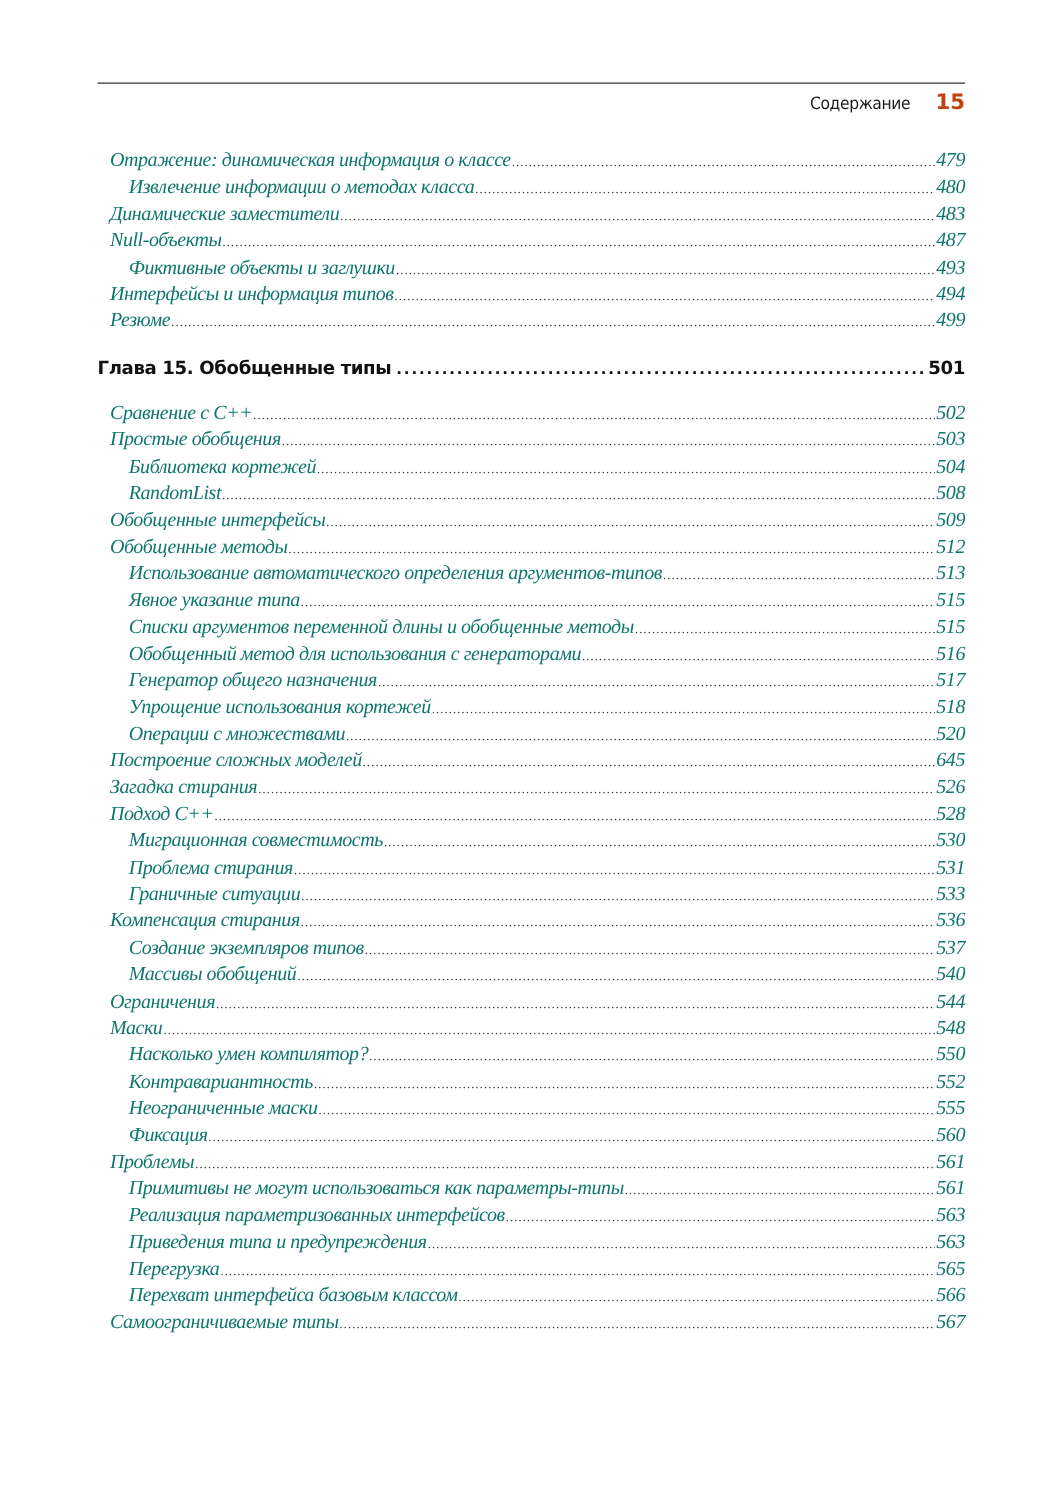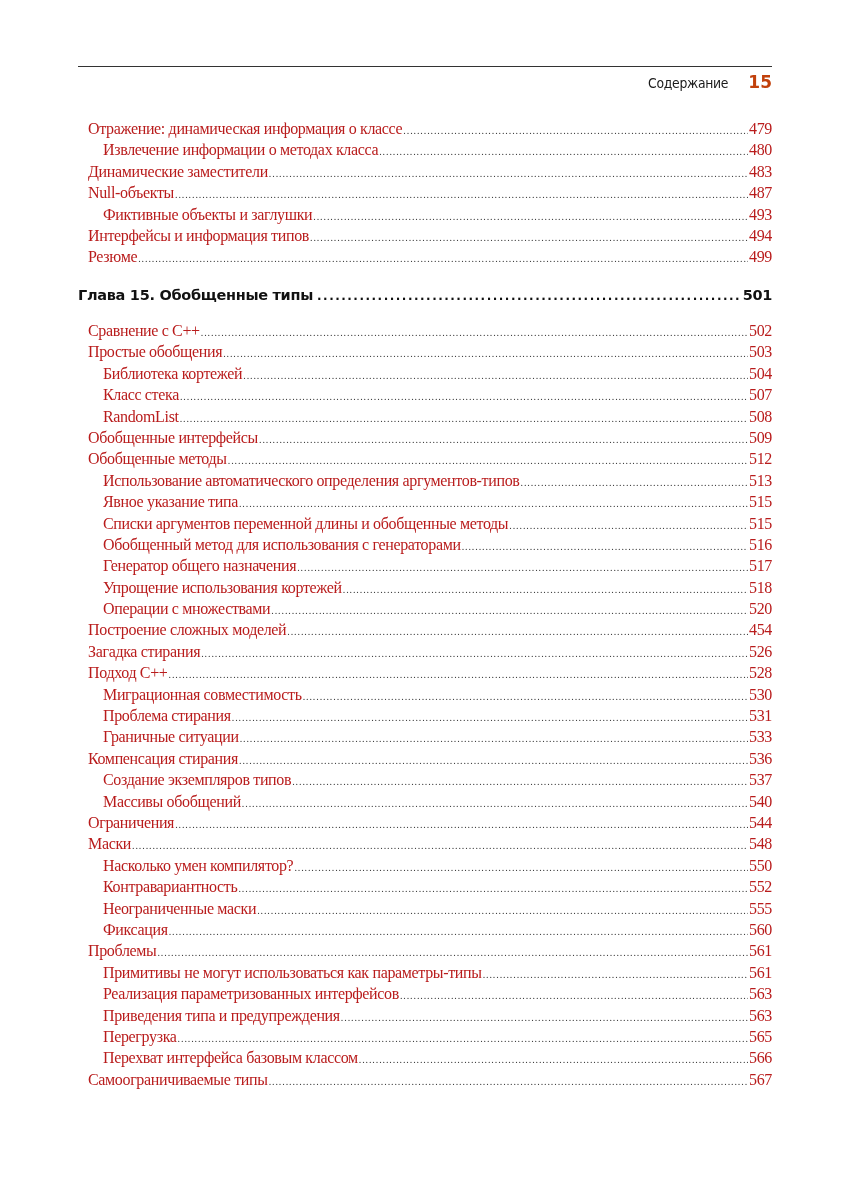--- a/index.html
+++ b/index.html
@@ -52,22 +52,23 @@
       width: 684px;
     }
     .toc-row {
       display: flex;
       align-items: baseline;
       height: 21.4px;
       font-family: "Liberation Serif", serif;
       font-size: 16px;
       line-height: 21.4px;
       letter-spacing: -0.35px;
-      color: #b91c1c;
+      color: #0f766e;
       white-space: nowrap;
+      font-style: italic;
     }
     .toc-row.level-2 { padding-left: 15px; }
     .toc-label { flex: 0 0 auto; }
     .toc-leader {
       flex: 1 1 auto;
       overflow: hidden;
       margin: 0 1px;
       letter-spacing: 0.9px;
       font-size: 10px;
       color: #333;
@@ -168,25 +169,20 @@
       <span class="toc-label">Простые обобщения</span>
       <span class="toc-leader"></span>
       <span class="toc-page">503</span>
     </div>
     <div class="toc-row level-2">
       <span class="toc-label">Библиотека кортежей</span>
       <span class="toc-leader"></span>
       <span class="toc-page">504</span>
     </div>
     <div class="toc-row level-2">
-      <span class="toc-label">Класс стека</span>
-      <span class="toc-leader"></span>
-      <span class="toc-page">507</span>
-    </div>
-    <div class="toc-row level-2">
       <span class="toc-label">RandomList</span>
       <span class="toc-leader"></span>
       <span class="toc-page">508</span>
     </div>
     <div class="toc-row level-1">
       <span class="toc-label">Обобщенные интерфейсы</span>
       <span class="toc-leader"></span>
       <span class="toc-page">509</span>
     </div>
     <div class="toc-row level-1">
@@ -225,21 +221,21 @@
       <span class="toc-page">518</span>
     </div>
     <div class="toc-row level-2">
       <span class="toc-label">Операции с множествами</span>
       <span class="toc-leader"></span>
       <span class="toc-page">520</span>
     </div>
     <div class="toc-row level-1">
       <span class="toc-label">Построение сложных моделей</span>
       <span class="toc-leader"></span>
-      <span class="toc-page">454</span>
+      <span class="toc-page">645</span>
     </div>
     <div class="toc-row level-1">
       <span class="toc-label">Загадка стирания</span>
       <span class="toc-leader"></span>
       <span class="toc-page">526</span>
     </div>
     <div class="toc-row level-1">
       <span class="toc-label">Подход C++</span>
       <span class="toc-leader"></span>
       <span class="toc-page">528</span>

